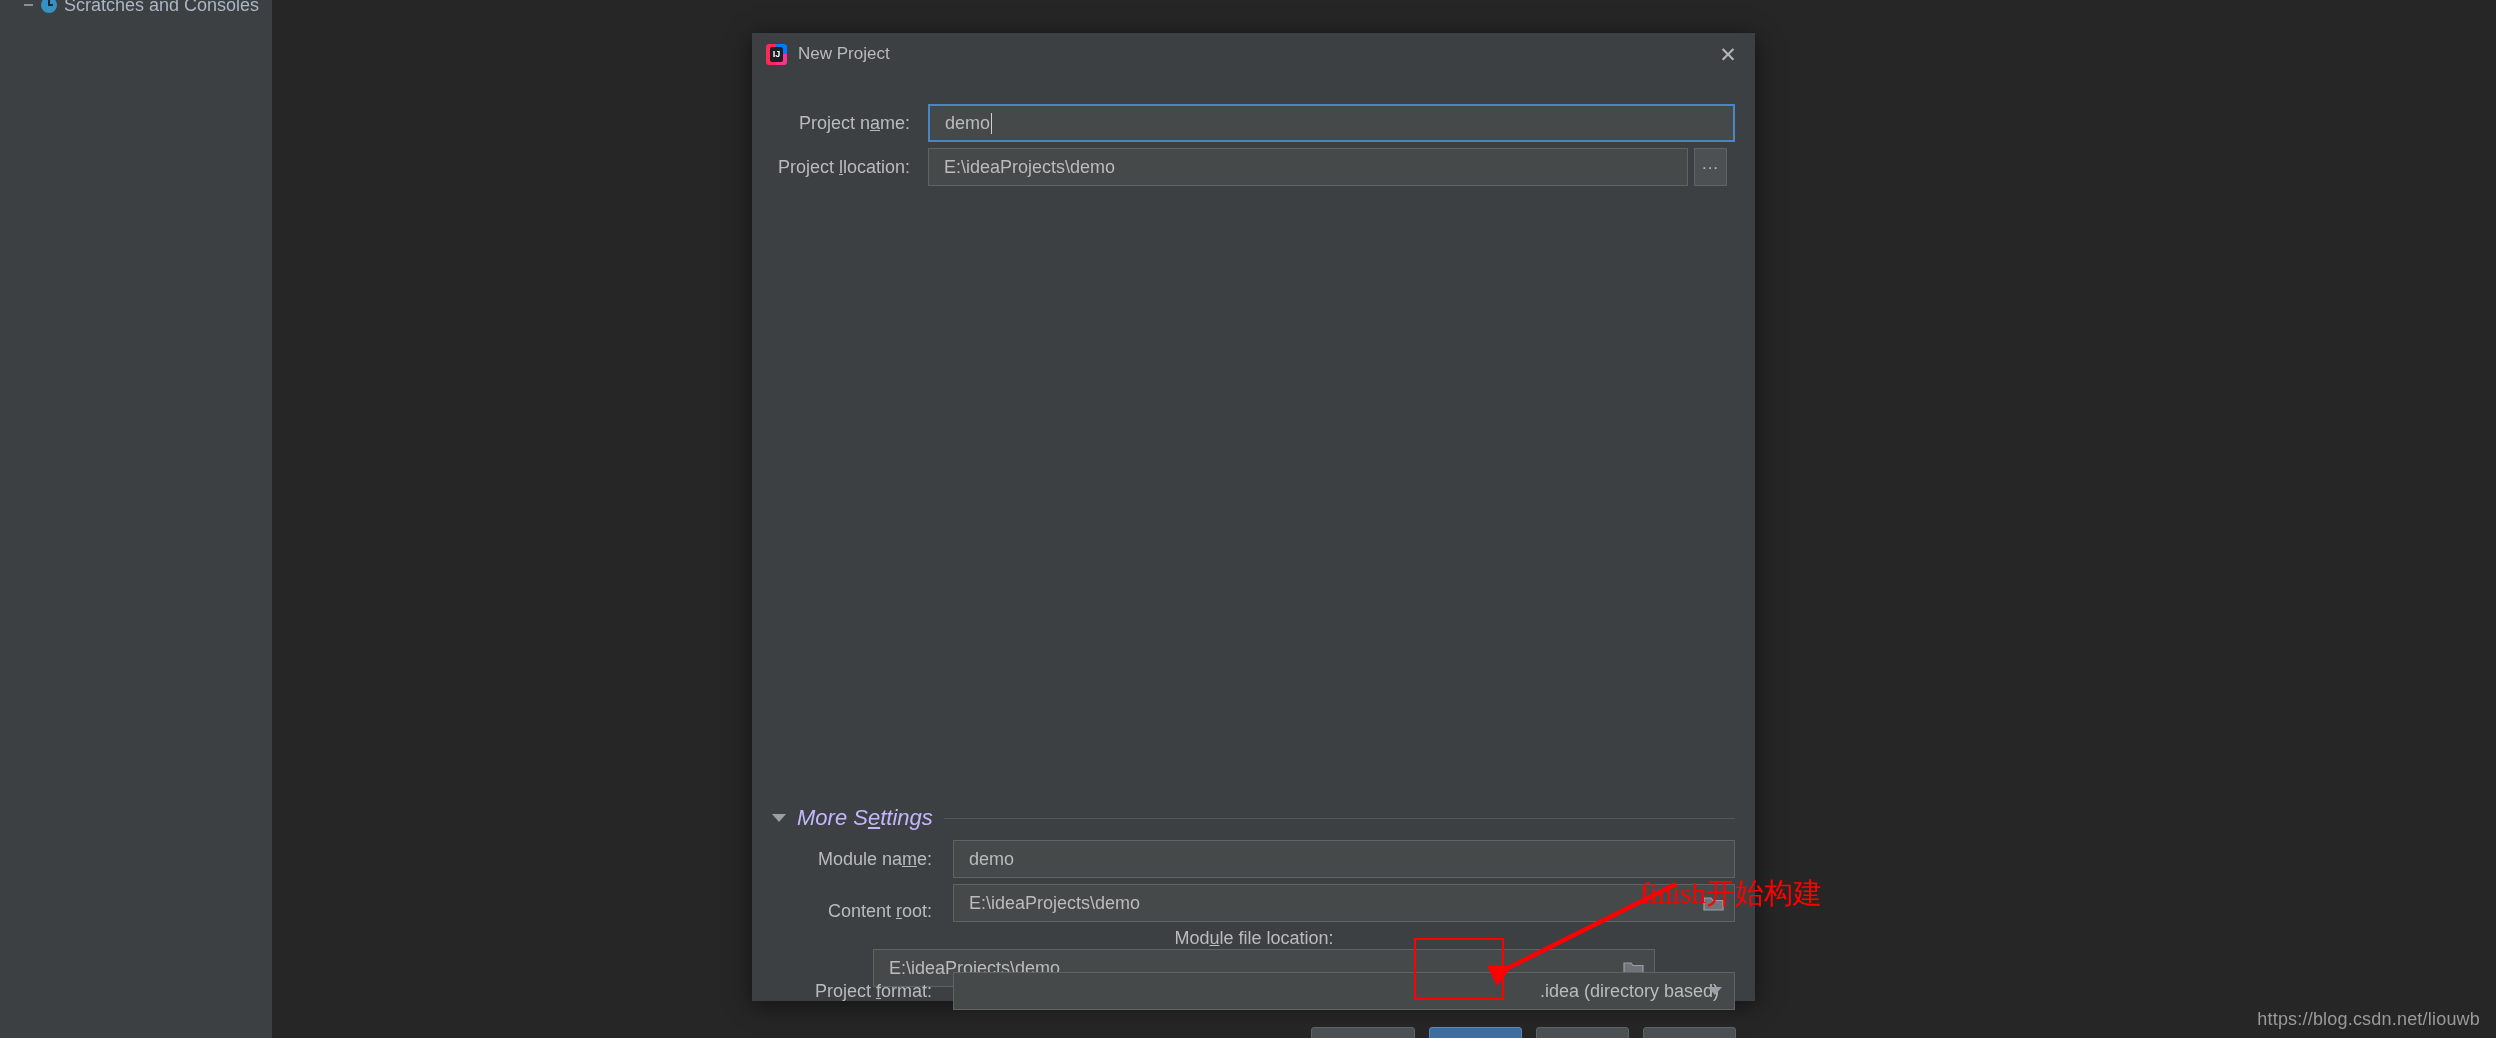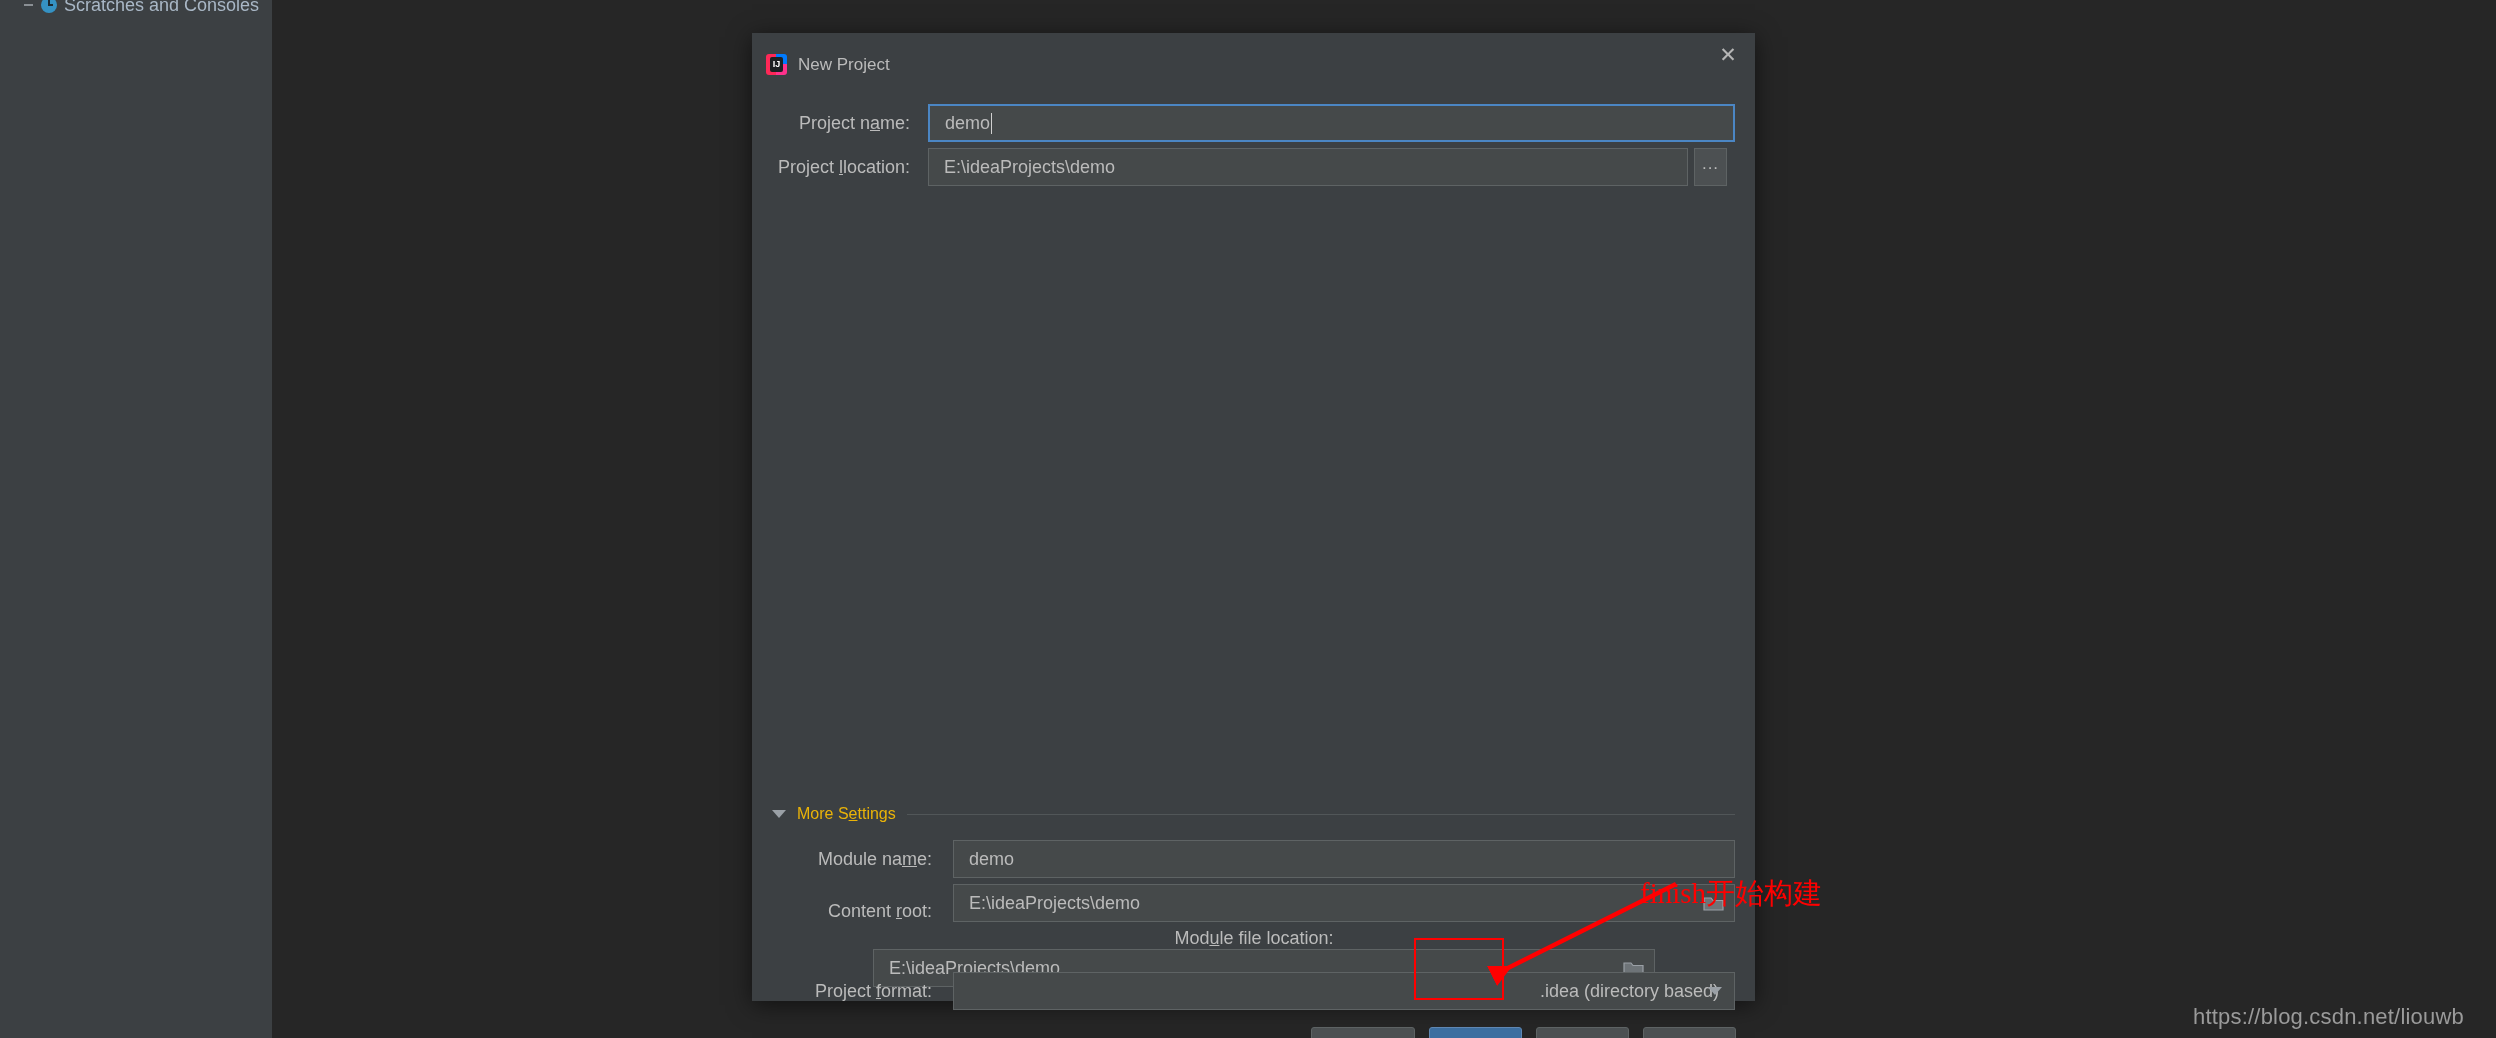--- a/index.html
+++ b/index.html
@@ -53,38 +53,38 @@
     white-space: nowrap;
   }
 
   .ide-canvas {
     position: absolute; left: 336px; top: 0;
     width: 2160px; height: 1038px;
     background: #262626;
   }
 
   .watermark {
-    position: absolute; right: 32px; bottom: 8px;
-    color: #9a9a9a; font-size: 22px;
+    position: absolute; right: 16px; bottom: 8px;
+    color: #9a9a9a; font-size: 18px;
     letter-spacing: .2px;
   }
 
   
   .dialog {
     position: absolute;
     left: 752px; top: 33px;
     width: 1003px; height: 968px;
     background: #3c4043;
     box-shadow: 0 4px 22px rgba(0,0,0,.55);
   }
 
   .dialog-titlebar {
     position: relative;
     height: 42px;
-    display: flex; align-items: flex-end;
+    display: flex; align-items: center;
     padding: 0 10px 0 14px;
   }
   .idea-logo {
     position: relative;
     width: 21px; height: 21px; flex: none;
     margin-right: 11px;
   }
   .idea-logo .q1 { position:absolute; left:0; top:0; width:11px; height:11px; background:#fe2857; border-radius:3px 0 0 0; }
   .idea-logo .q2 { position:absolute; right:0; top:0; width:11px; height:11px; background:#007afe; border-radius:0 3px 0 0; }
   .idea-logo .q3 { position:absolute; left:0; bottom:0; width:11px; height:11px; background:#fe2857; border-radius:0 0 0 3px; }
@@ -185,21 +185,21 @@
     display: flex; align-items: center; gap: 11px;
   }
   .tri-down {
     width: 0; height: 0;
     border-left: 7px solid transparent;
     border-right: 7px solid transparent;
     border-top: 8px solid #9aa0a6;
     cursor: pointer; flex: none;
   }
   .more-settings-label {
-    color: #eab308; font-size: 16px; white-space: nowrap;
+    color: #c4b5fd; font-size: 22px; white-space: nowrap; font-style: italic;
   }
   .more-settings-line {
     flex: 1; height: 1px; background: #515658;
   }
 
   
   .dialog-buttons {
     position: absolute;
     left: 0; top: 952px;
     width: 1003px;

